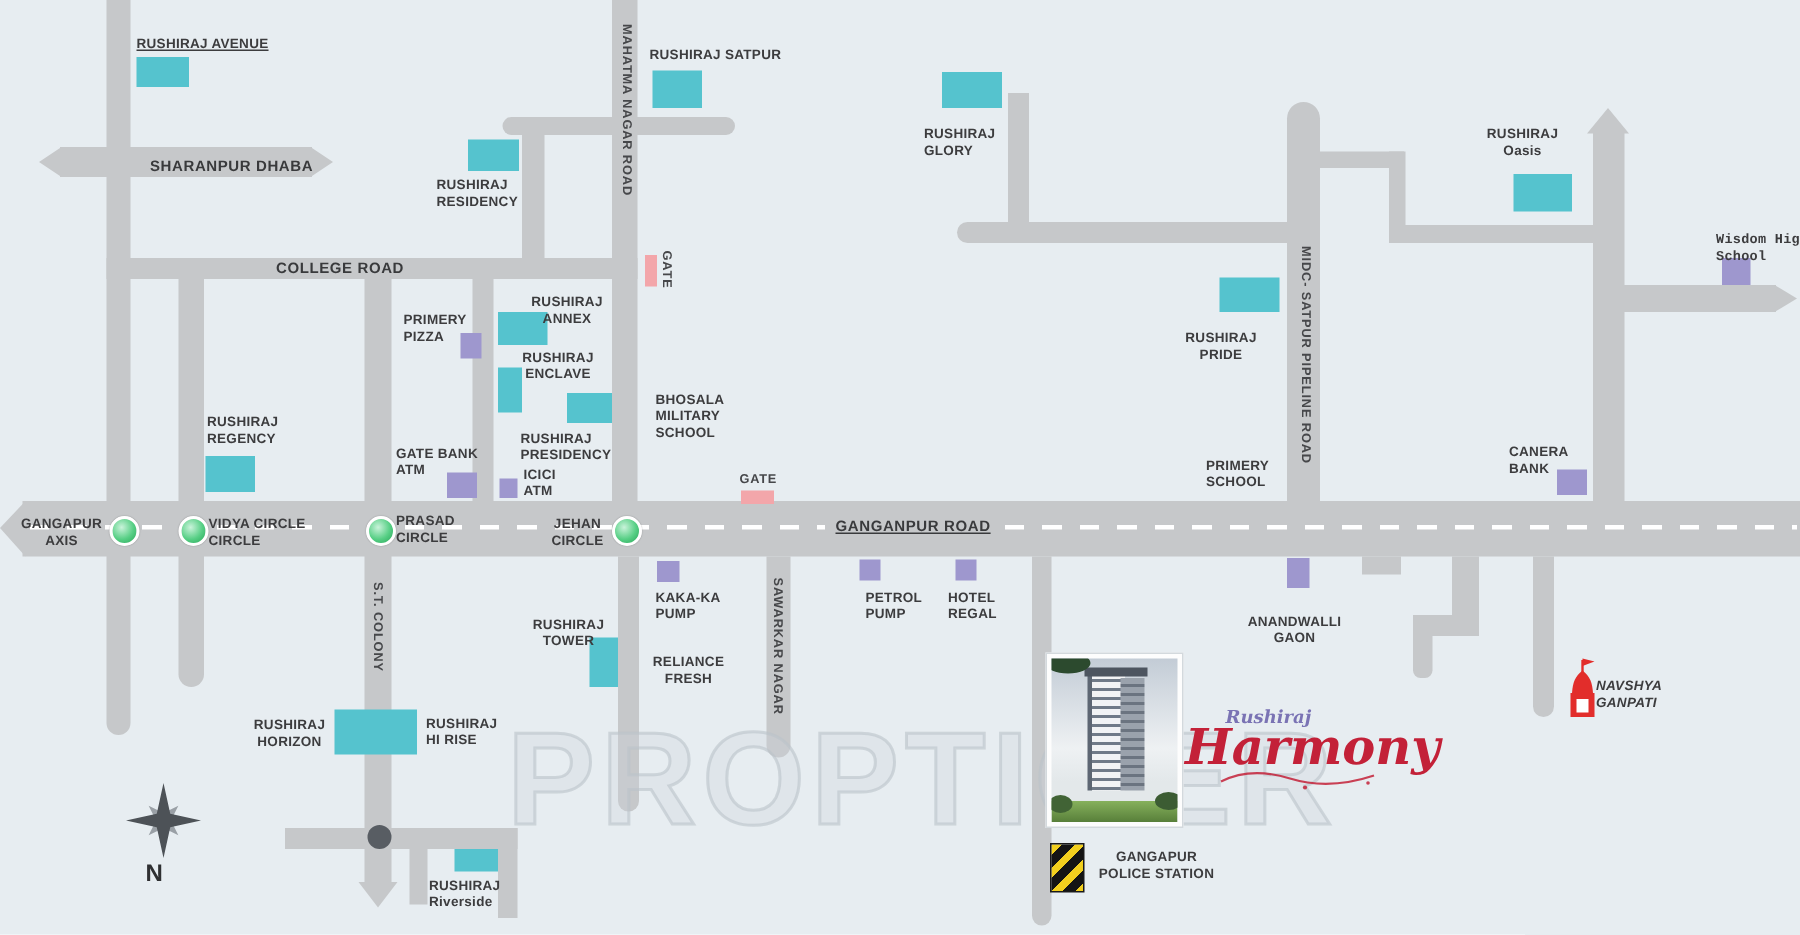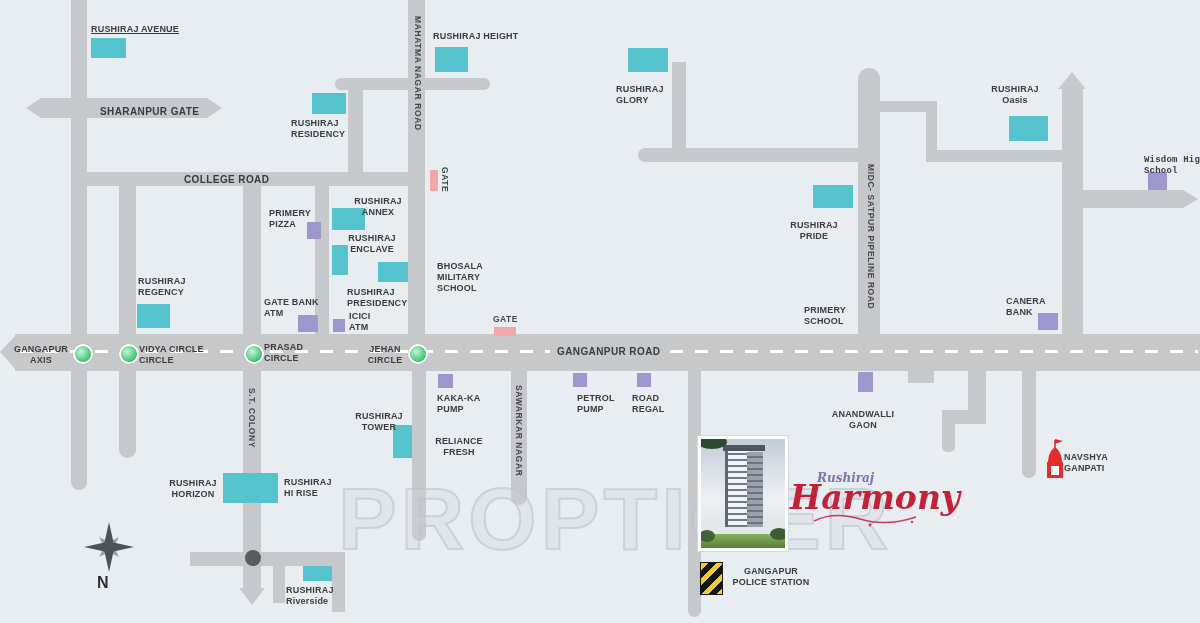--- a/index.html
+++ b/index.html
@@ -108,23 +108,23 @@
 
   <div class="mk pink" style="left:430px;top:170px;width:8px;height:21px;"></div>
   <div class="mk pink" style="left:494px;top:327px;width:22px;height:9px;"></div>
 
   <div class="circle" style="left:73px;top:344px;"></div>
   <div class="circle" style="left:119px;top:344px;"></div>
   <div class="circle" style="left:244px;top:344px;"></div>
   <div class="circle" style="left:408px;top:344px;"></div>
   <div class="dot" style="left:245px;top:550px;"></div>
 
-  <div class="roadlbl" style="left:100px;top:106px;">SHARANPUR GATE</div>
+  <div class="roadlbl" style="left:100px;top:106px;">SHARANPUR DHABA</div>
   <div class="roadlbl" style="left:184px;top:174px;">COLLEGE ROAD</div>
-  <div class="roadlbl" style="left:550px;top:346px;background:#c6c8ca;padding:0 7px;">GANGANPUR ROAD</div>
+  <div class="roadlbl" style="left:550px;top:346px;background:#c6c8ca;padding:0 7px;text-decoration:underline;">GANGANPUR ROAD</div>
   <div class="vlbl" style="left:423px;top:16px;">MAHATMA NAGAR ROAD</div>
   <div class="vlbl" style="left:876px;top:164px;">MIDC- SATPUR PIPELINE ROAD</div>
   <div class="vlbl" style="left:524px;top:385px;">SAWARKAR NAGAR</div>
   <div class="vlbl" style="left:257px;top:388px;">S.T. COLONY</div>
   <div class="vlbl" style="left:450px;top:167px;">GATE</div>
   <div class="glbl" style="left:493px;top:314px;">GATE</div>
 
   <div class="lbl ctr" style="left:8px;top:344px;width:66px;">
     <div>GANGAPUR</div>
     <div>AXIS</div>
@@ -140,21 +140,21 @@
   <div class="lbl ctr" style="left:362px;top:344px;width:46px;">
     <div>JEHAN</div>
     <div>CIRCLE</div>
   </div>
 
   <div class="lbl" style="left:91px;top:24px;text-decoration:underline;">RUSHIRAJ AVENUE</div>
   <div class="lbl" style="left:291px;top:118px;">
     <div>RUSHIRAJ</div>
     <div>RESIDENCY</div>
   </div>
-  <div class="lbl" style="left:433px;top:31px;">RUSHIRAJ HEIGHT</div>
+  <div class="lbl" style="left:433px;top:31px;">RUSHIRAJ SATPUR</div>
   <div class="lbl" style="left:616px;top:84px;">
     <div>RUSHIRAJ</div>
     <div>GLORY</div>
   </div>
   <div class="lbl ctr" style="left:986px;top:84px;width:58px;">
     <div>RUSHIRAJ</div>
     <div>Oasis</div>
   </div>
   <div class="lbl" style="left:1144px;top:155px;font-family:Liberation Mono, monospace;">
     <div>Wisdom High</div>
@@ -207,36 +207,36 @@
   </div>
   <div class="lbl" style="left:437px;top:393px;">
     <div>KAKA-KA</div>
     <div>PUMP</div>
   </div>
   <div class="lbl" style="left:577px;top:393px;">
     <div>PETROL</div>
     <div>PUMP</div>
   </div>
   <div class="lbl" style="left:632px;top:393px;">
-    <div>ROAD</div>
+    <div>HOTEL</div>
     <div>REGAL</div>
   </div>
   <div class="lbl ctr" style="left:824px;top:409px;width:78px;">
     <div>ANANDWALLI</div>
     <div>GAON</div>
   </div>
   <div class="lbl ctr" style="left:351px;top:411px;width:56px;">
     <div>RUSHIRAJ</div>
     <div>TOWER</div>
   </div>
   <div class="lbl ctr" style="left:429px;top:436px;width:60px;">
     <div>RELIANCE</div>
     <div>FRESH</div>
   </div>
-  <div class="lbl" style="left:1064px;top:452px;">
+  <div class="lbl" style="left:1064px;top:452px;font-style:italic;">
     <div>NAVSHYA</div>
     <div>GANPATI</div>
   </div>
   <div class="lbl ctr" style="left:164px;top:478px;width:58px;">
     <div>RUSHIRAJ</div>
     <div>HORIZON</div>
   </div>
   <div class="lbl" style="left:284px;top:477px;">
     <div>RUSHIRAJ</div>
     <div>HI RISE</div>

